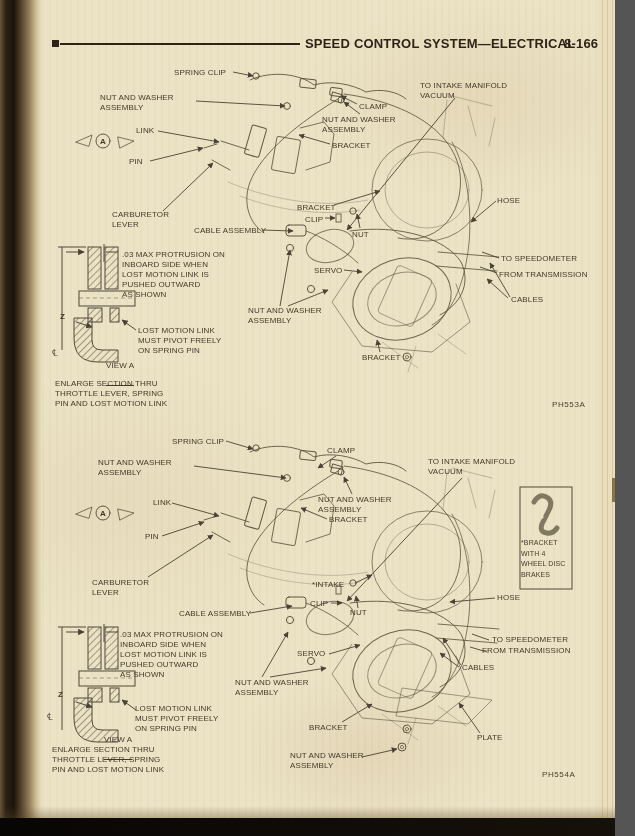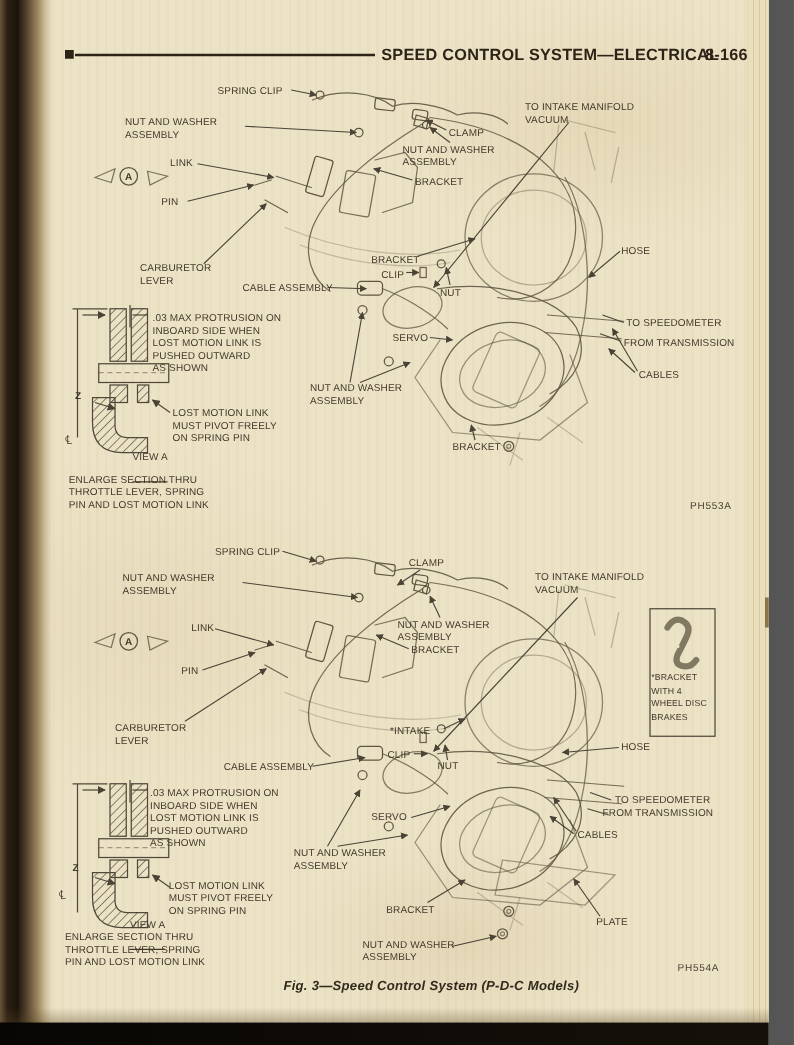--- a/index.html
+++ b/index.html
@@ -270,21 +270,20 @@
   <div class="lbl" style="left:135px;top:704px;width:90px;">LOST MOTION LINK
 MUST PIVOT FREELY
 ON SPRING PIN</div>
   <div class="lbl" style="left:104px;top:735px;"><span class="view-underline">VIEW A</span></div>
   <div class="lbl" style="left:52px;top:745px;width:120px;">ENLARGE SECTION THRU
 THROTTLE LEVER, SPRING
 PIN AND LOST MOTION LINK</div>
   <div class="lbl" style="left:58px;top:690px;font-weight:bold;">Z</div>
   <div class="lbl" style="left:47px;top:711px;font-size:10px;">℄</div>
 
-  <div class="cap" style="left:170px;top:783px;width:350px;">Fig. 3—Speed Control System (P-D-C Models)</div>
   <div class="ph" style="left:542px;top:770px;text-align:center;">PH554A</div>
 
   <div id="edge-stripes"></div>
   <div id="edge-outer"></div>
   <div id="edge-notch"></div>
   <div id="binding"></div>
   <div id="bottom-shadow"></div>
   <div id="bottom-band"></div>
 </div>
 

